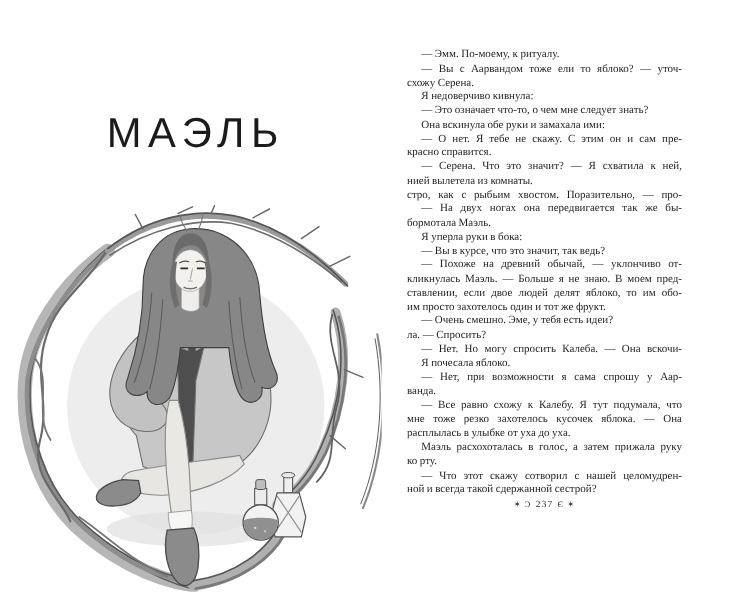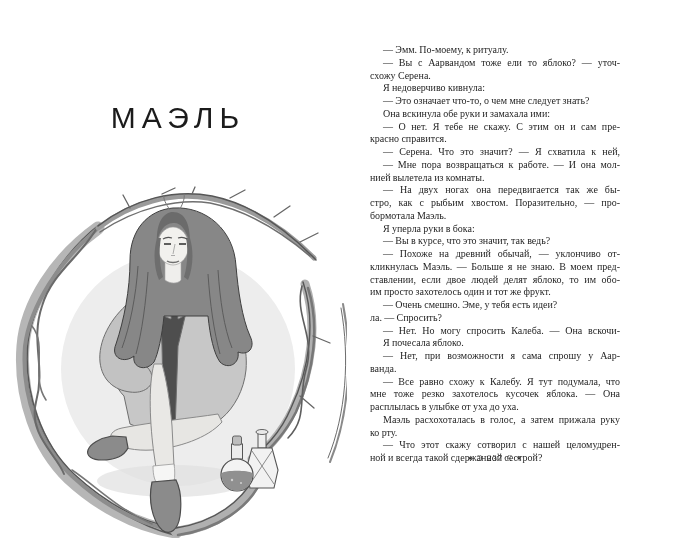--- a/index.html
+++ b/index.html
@@ -7,21 +7,21 @@
     width:674px;height:544px;overflow:hidden;position:relative;
     background:#ffffff;
     font-family:"Liberation Serif", serif;
   }
   
   .left-page{position:absolute;left:0;top:0;width:350px;height:544px;}
   .chapter-title{
     position:absolute;left:0;top:101px;width:350px;
     text-align:center;
     font-family:"Liberation Sans", sans-serif;
-    font-size:30px;font-weight:500;letter-spacing:6px;padding-left:6px;
+    font-size:38px;font-weight:500;letter-spacing:6px;padding-left:6px;
     color:#1b1b1b;box-sizing:border-box;
   }
   .illustration{position:absolute;left:12px;top:186px;}
   
   .right-page{position:absolute;left:370px;top:0;width:250px;height:544px;}
   .text-column{position:absolute;left:0;top:44px;width:250px;color:#1f1f1f;}
   .line{
     font-size:10px;line-height:12.75px;height:12.75px;max-height:12.75px;
     overflow:hidden;text-align:justify;word-spacing:-0.2px;
   }
@@ -144,24 +144,23 @@
   <div class="text-column">
       <div class="line indent last">— Эмм. По-моему, к ритуалу.</div>
       <div class="line indent fill">— Вы с Аарвандом тоже ели то яблоко? — уточ-</div>
       <div class="line last">схожу Серена.</div>
       <div class="line indent last">Я недоверчиво кивнула:</div>
       <div class="line indent last">— Это означает что-то, о чем мне следует знать?</div>
       <div class="line indent last">Она вскинула обе руки и замахала ими:</div>
       <div class="line indent fill">— О нет. Я тебе не скажу. С этим он и сам пре-</div>
       <div class="line last">красно справится.</div>
       <div class="line indent fill">— Серена. Что это значит? — Я схватила к ней,</div>
-      <div class="line indent fill">— Мне пора возвращаться к работе. — И она мол-</div>
       <div class="line last">нией вылетела из комнаты.</div>
+      <div class="line fill">стро, как с рыбьим хвостом. Поразительно, — про-</div>
       <div class="line indent fill">— На двух ногах она передвигается так же бы-</div>
-      <div class="line fill">стро, как с рыбьим хвостом. Поразительно, — про-</div>
       <div class="line last">бормотала Маэль.</div>
       <div class="line indent last">Я уперла руки в бока:</div>
       <div class="line indent last">— Вы в курсе, что это значит, так ведь?</div>
       <div class="line indent fill">— Похоже на древний обычай, — уклончиво от-</div>
       <div class="line fill">кликнулась Маэль. — Больше я не знаю. В моем пред-</div>
       <div class="line fill">ставлении, если двое людей делят яблоко, то им обо-</div>
       <div class="line last">им просто захотелось один и тот же фрукт.</div>
       <div class="line indent last">— Очень смешно. Эме, у тебя есть идеи?</div>
       <div class="line last">ла. — Спросить?</div>
       <div class="line indent fill">— Нет. Но могу спросить Калеба. — Она вскочи-</div>

